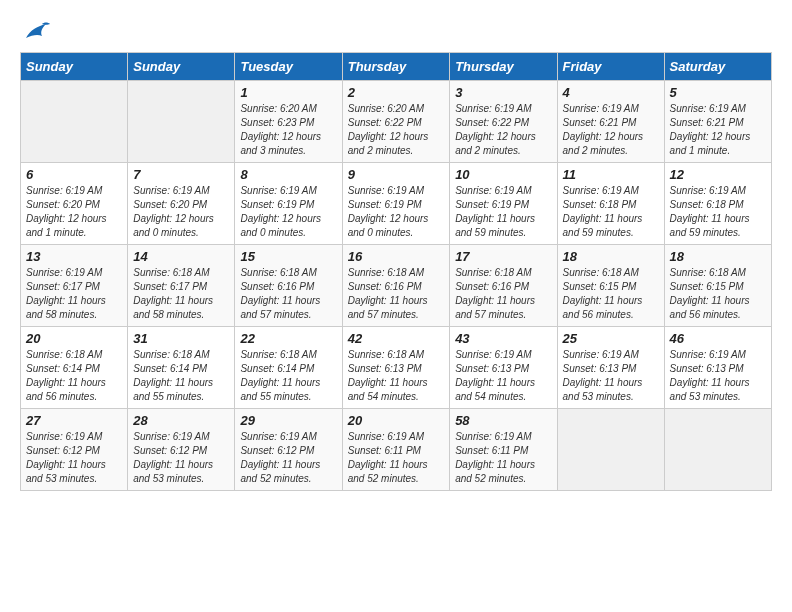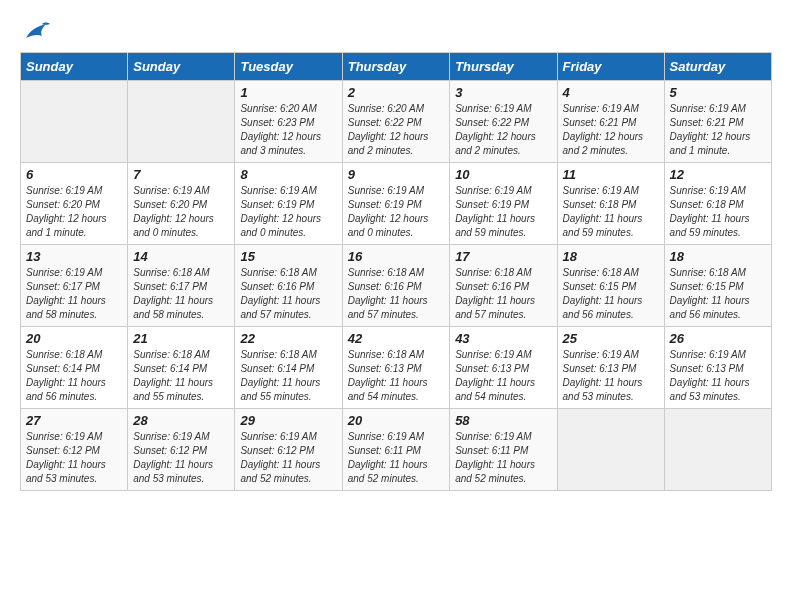--- a/index.html
+++ b/index.html
@@ -253,21 +253,21 @@
         </td>
       </tr>
       <tr>
         <td>
           <span class="day-number">20</span>
           <div class="day-info" style="white-space: pre-line;">Sunrise: 6:18 AM
 Sunset: 6:14 PM
 Daylight: 11 hours and 56 minutes.</div>
         </td>
         <td>
-          <span class="day-number">21</span>
+          <span class="day-number">31</span>
           <div class="day-info" style="white-space: pre-line;">Sunrise: 6:18 AM
 Sunset: 6:14 PM
 Daylight: 11 hours and 55 minutes.</div>
         </td>
         <td>
           <span class="day-number">22</span>
           <div class="day-info" style="white-space: pre-line;">Sunrise: 6:18 AM
 Sunset: 6:14 PM
 Daylight: 11 hours and 55 minutes.</div>
         </td>
@@ -283,21 +283,21 @@
 Sunset: 6:13 PM
 Daylight: 11 hours and 54 minutes.</div>
         </td>
         <td>
           <span class="day-number">25</span>
           <div class="day-info" style="white-space: pre-line;">Sunrise: 6:19 AM
 Sunset: 6:13 PM
 Daylight: 11 hours and 53 minutes.</div>
         </td>
         <td>
-          <span class="day-number">26</span>
+          <span class="day-number">46</span>
           <div class="day-info" style="white-space: pre-line;">Sunrise: 6:19 AM
 Sunset: 6:13 PM
 Daylight: 11 hours and 53 minutes.</div>
         </td>
       </tr>
       <tr>
         <td>
           <span class="day-number">27</span>
           <div class="day-info" style="white-space: pre-line;">Sunrise: 6:19 AM
 Sunset: 6:12 PM

